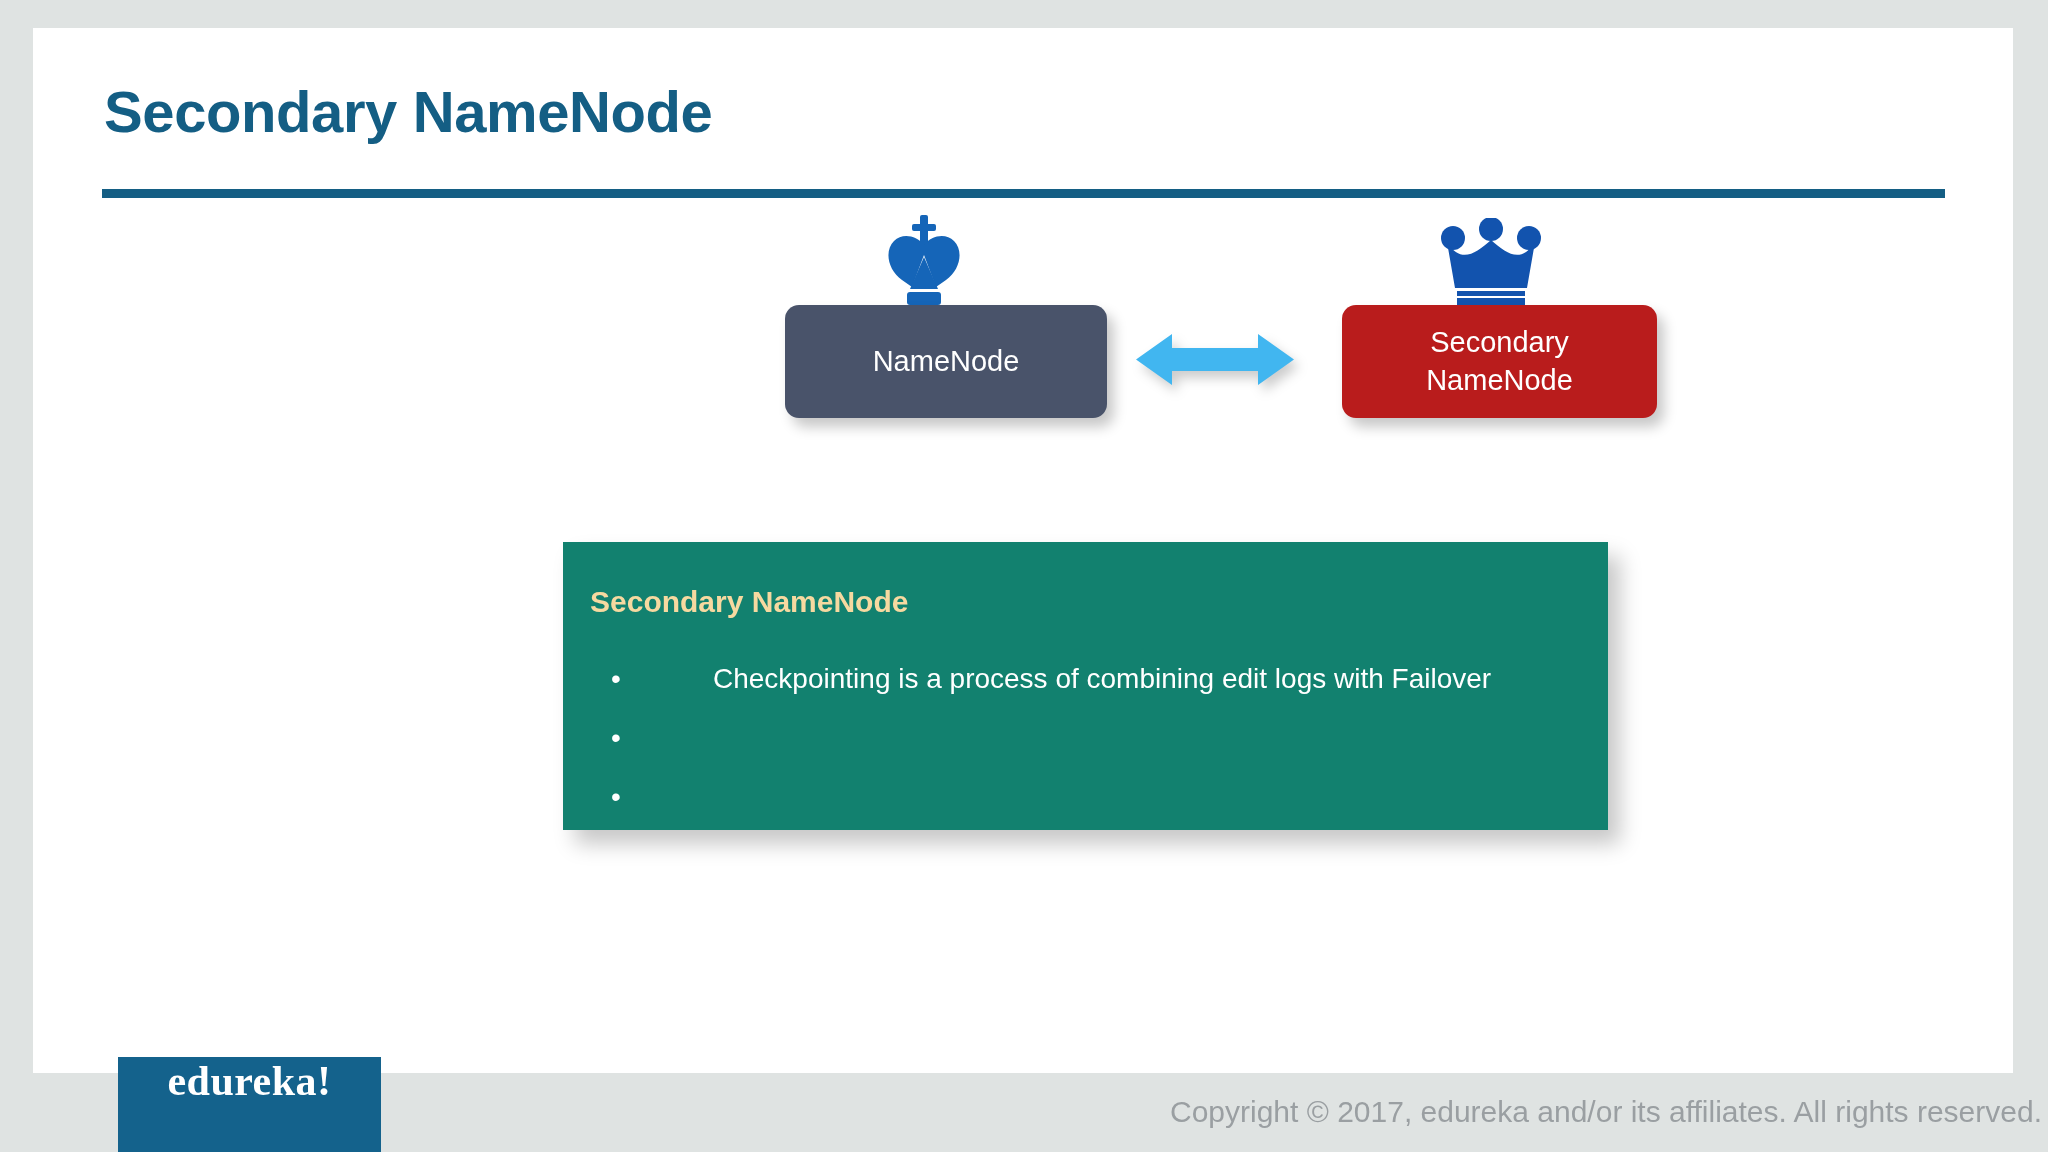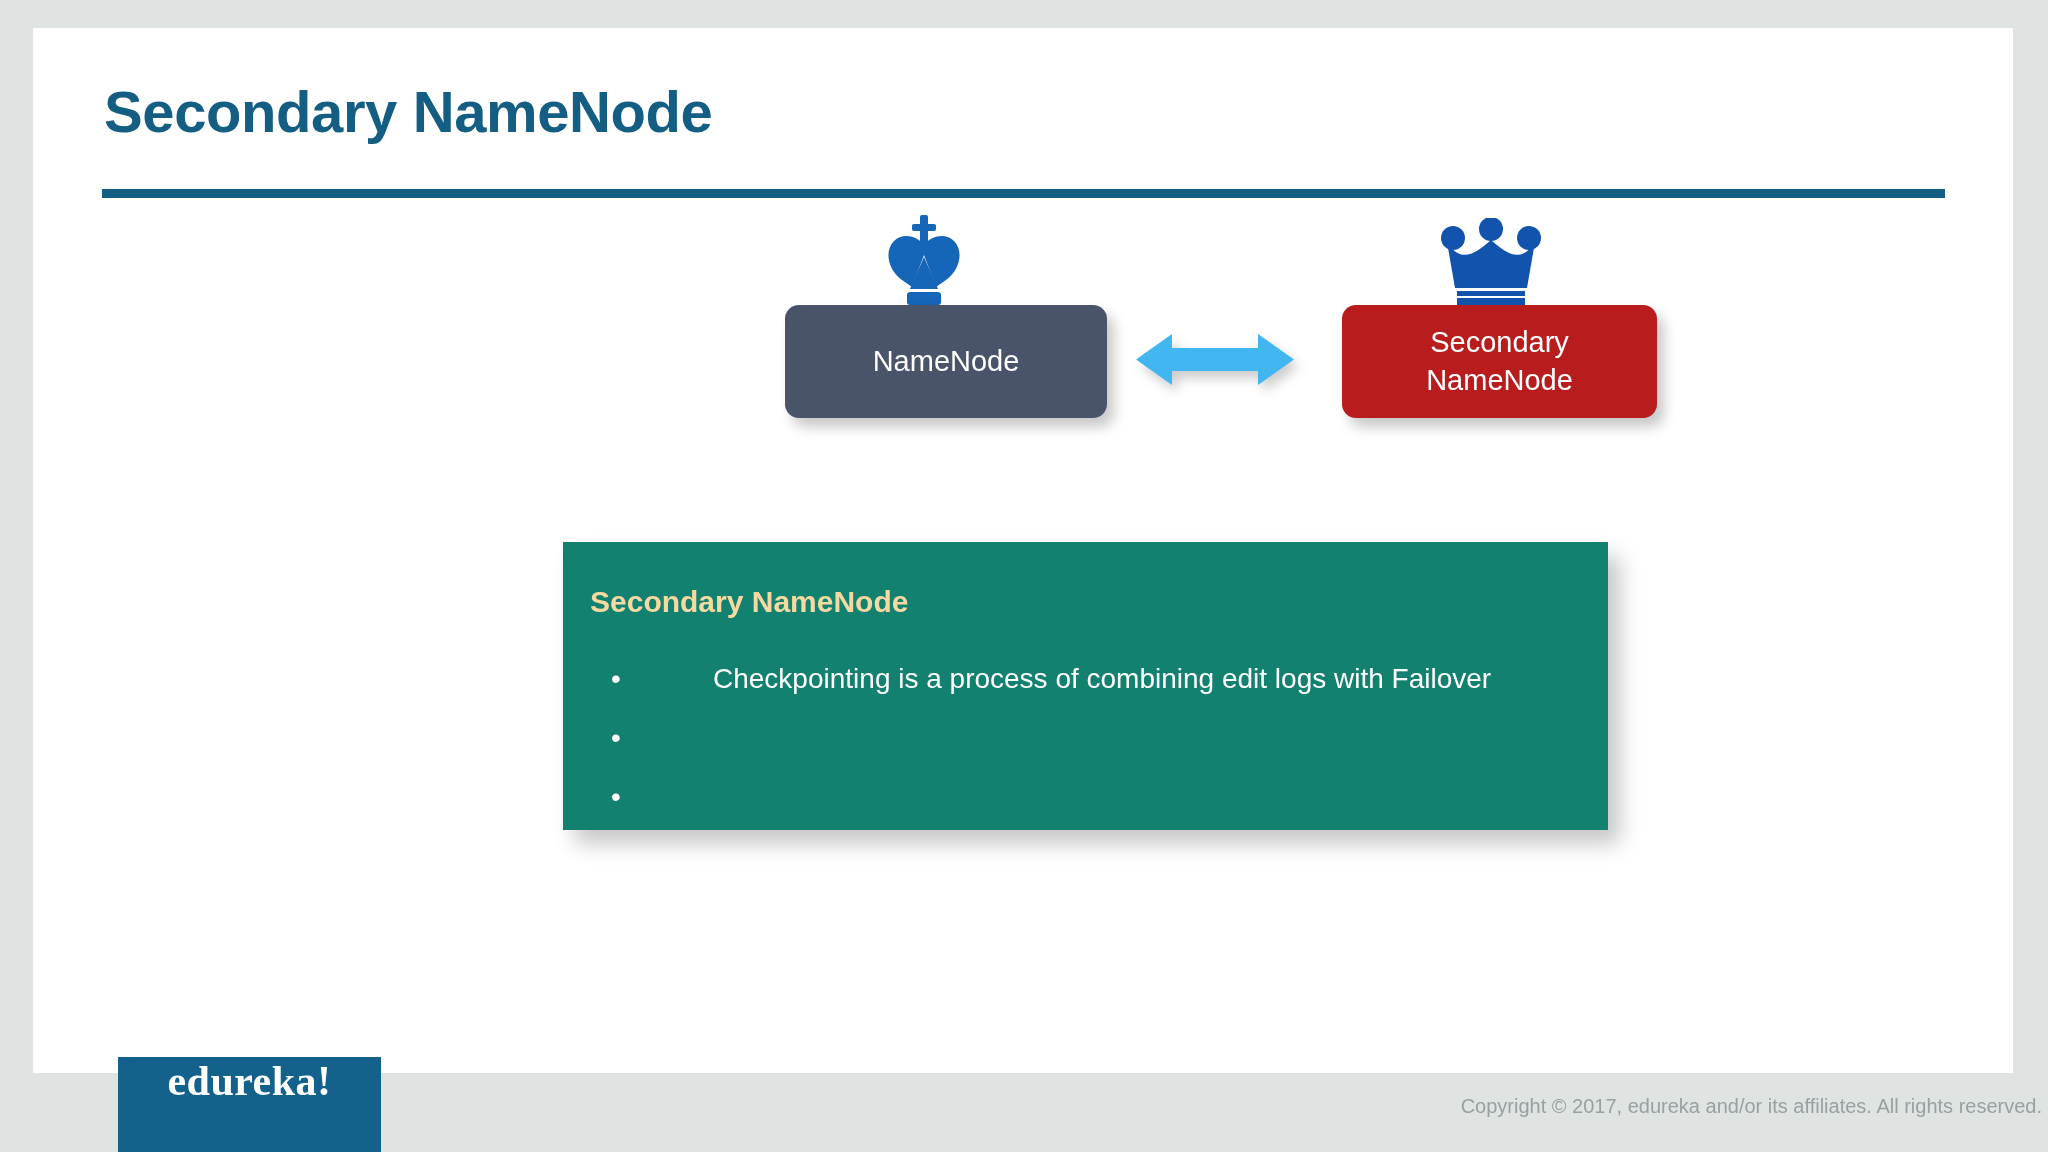--- a/index.html
+++ b/index.html
@@ -190,21 +190,21 @@
     color: #ffffff;
     font-family: "Liberation Serif", serif;
     font-weight: bold;
     font-size: 42px;
     letter-spacing: 0.5px;
   }
   #copyright-text {
     position: absolute;
     right: 35px;
     top: 1095px;
-    font-size: 20px;
+    font-size: 30px;
     color: #9a9fa2;
     white-space: nowrap;
   }
 </style>
 </head>
 <body>
 
 <div id="slide-frame">
 
   <div id="slide-canvas"></div>

